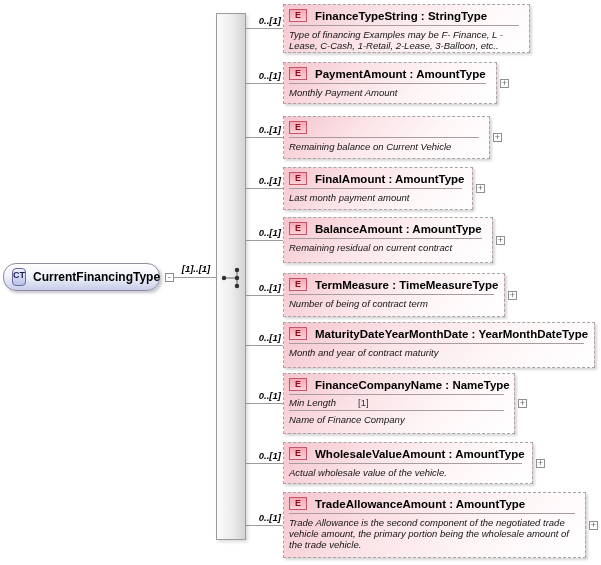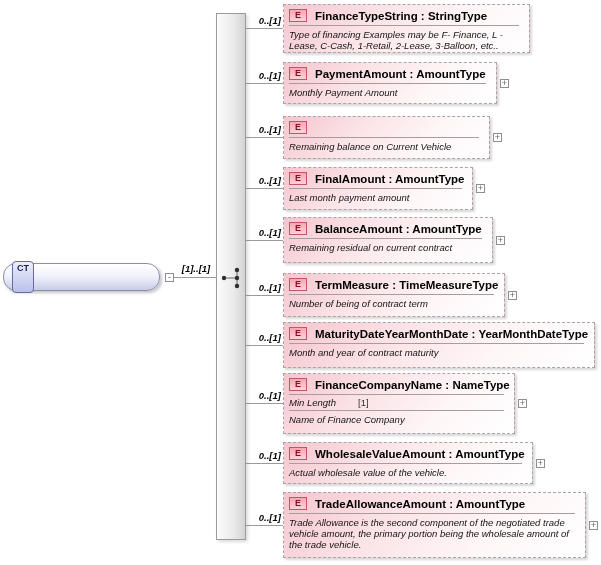--- a/index.html
+++ b/index.html
@@ -9,21 +9,21 @@
   }
   
   .ct-box{
     position:absolute;left:3px;top:263px;width:157px;height:28px;box-sizing:border-box;
     border:1px solid #8d8da1;border-radius:13px;
     background:linear-gradient(180deg,#ffffff 0%,#f2f3fb 45%,#c7cde9 100%);
     box-shadow:2px 2px 3px rgba(90,90,110,0.35);
     display:flex;align-items:center;padding:0 8px;
   }
   .ct-badge{
-    display:inline-block;width:22px;height:32px;box-sizing:border-box;border:1px solid #6a6aa0;
+    display:inline-block;width:22px;height:18px;box-sizing:border-box;border:1px solid #6a6aa0;
     border-radius:4px;background:linear-gradient(180deg,#eceffb 0%,#b9c1ea 100%);
     color:#1d1d52;font-size:9px;font-weight:bold;text-align:center;line-height:12px;
   }
   .ct-label{margin-left:7px;font-size:12px;font-weight:bold;color:#000;white-space:nowrap;}
   
   .sq{
     position:absolute;width:9px;height:9px;box-sizing:border-box;border:1px solid #8f8f8f;
     background:#ffffff;color:#666;font-size:9px;line-height:7px;text-align:center;
     font-weight:normal;
   }
@@ -101,20 +101,21 @@
     <line x1="4" y1="13" x2="17" y2="13" stroke="#6b6b6b" stroke-width="1"></line>
     <line x1="17" y1="5" x2="17" y2="21" stroke="#6b6b6b" stroke-width="1"></line>
     <circle cx="4" cy="13" r="2.2" fill="#2e2e2e"></circle>
     <circle cx="17" cy="5" r="2.2" fill="#2e2e2e"></circle>
     <circle cx="17" cy="13" r="2.2" fill="#2e2e2e"></circle>
     <circle cx="17" cy="21" r="2.2" fill="#2e2e2e"></circle>
   </svg>
 
   <div class="ct-box">
     <span class="ct-badge">CT</span>
+    <span class="ct-label">CurrentFinancingType</span>
   </div>
   <div class="sq" style="left:165px;top:273px;">-</div>
 
   <div class="el" style="left:283px;top:4px;width:247px;height:49px;">
     <div class="el-head">
       <span class="e-badge">E</span>
       <span class="el-title">FinanceTypeString : StringType</span>
     </div>
     <div class="sep"></div>
     <div class="el-ann">Type of financing Examples may be F- Finance, L - Lease, C-Cash, 1-Retail, 2-Lease, 3-Balloon, etc..</div>

